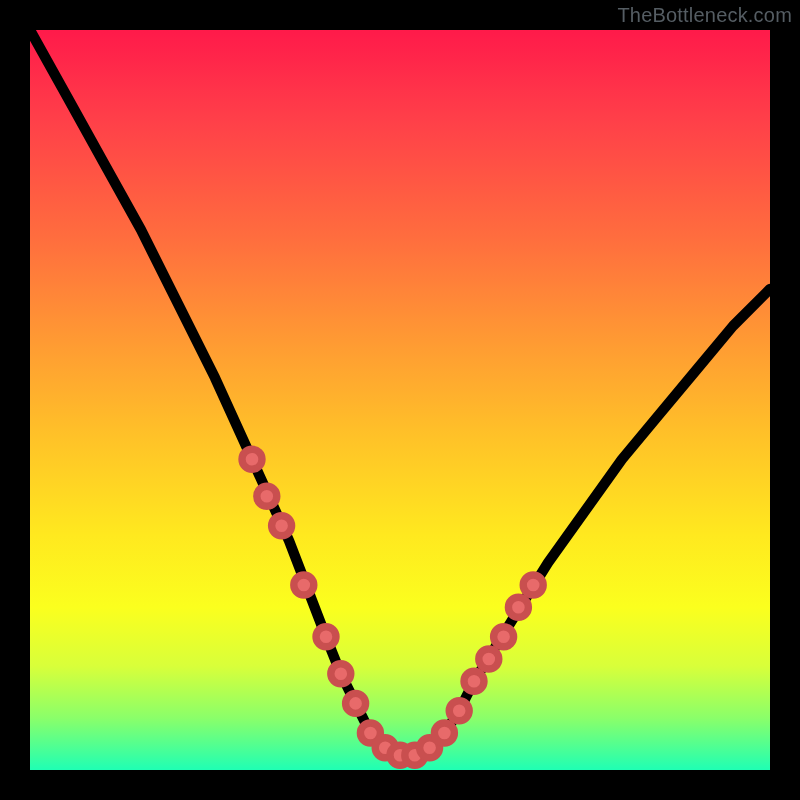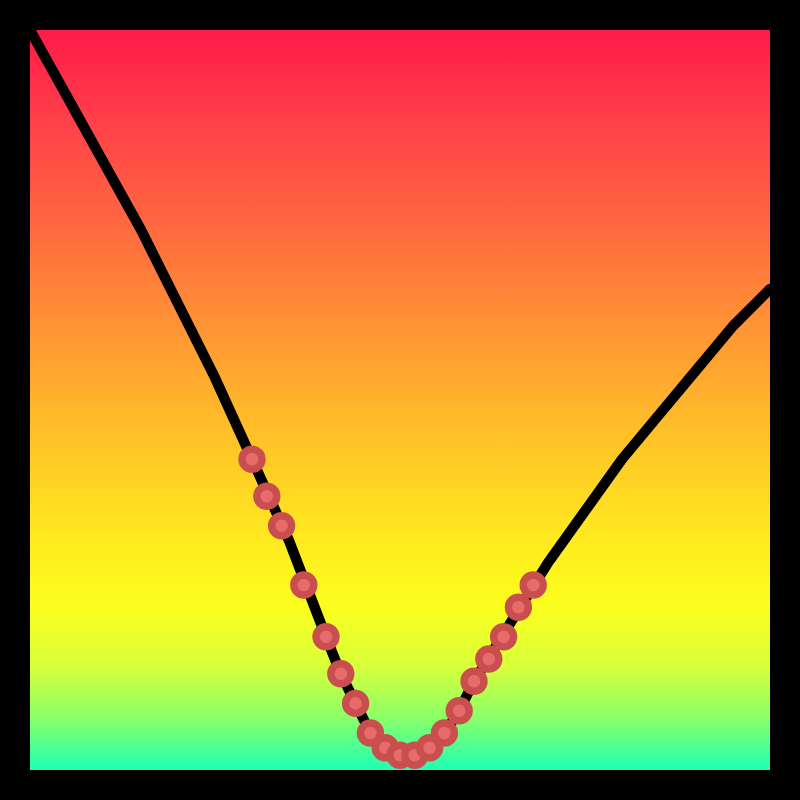--- a/index.html
+++ b/index.html
@@ -80,13 +80,14 @@
           <ellipse cx="56" cy="95" rx="1.35" ry="1.35" class="marker"></ellipse>
           <ellipse cx="58" cy="92" rx="1.35" ry="1.35" class="marker"></ellipse>
           <ellipse cx="60" cy="88" rx="1.35" ry="1.35" class="marker"></ellipse>
           <ellipse cx="62" cy="85" rx="1.35" ry="1.35" class="marker"></ellipse>
           <ellipse cx="64" cy="82" rx="1.35" ry="1.35" class="marker"></ellipse>
           <ellipse cx="66" cy="78" rx="1.35" ry="1.35" class="marker"></ellipse>
           <ellipse cx="68" cy="75" rx="1.35" ry="1.35" class="marker"></ellipse>
         </g>
     </svg>
   </div>
+  <div class="attrib">TheBottleneck.com</div>
 </div>
 
 </body></html>

